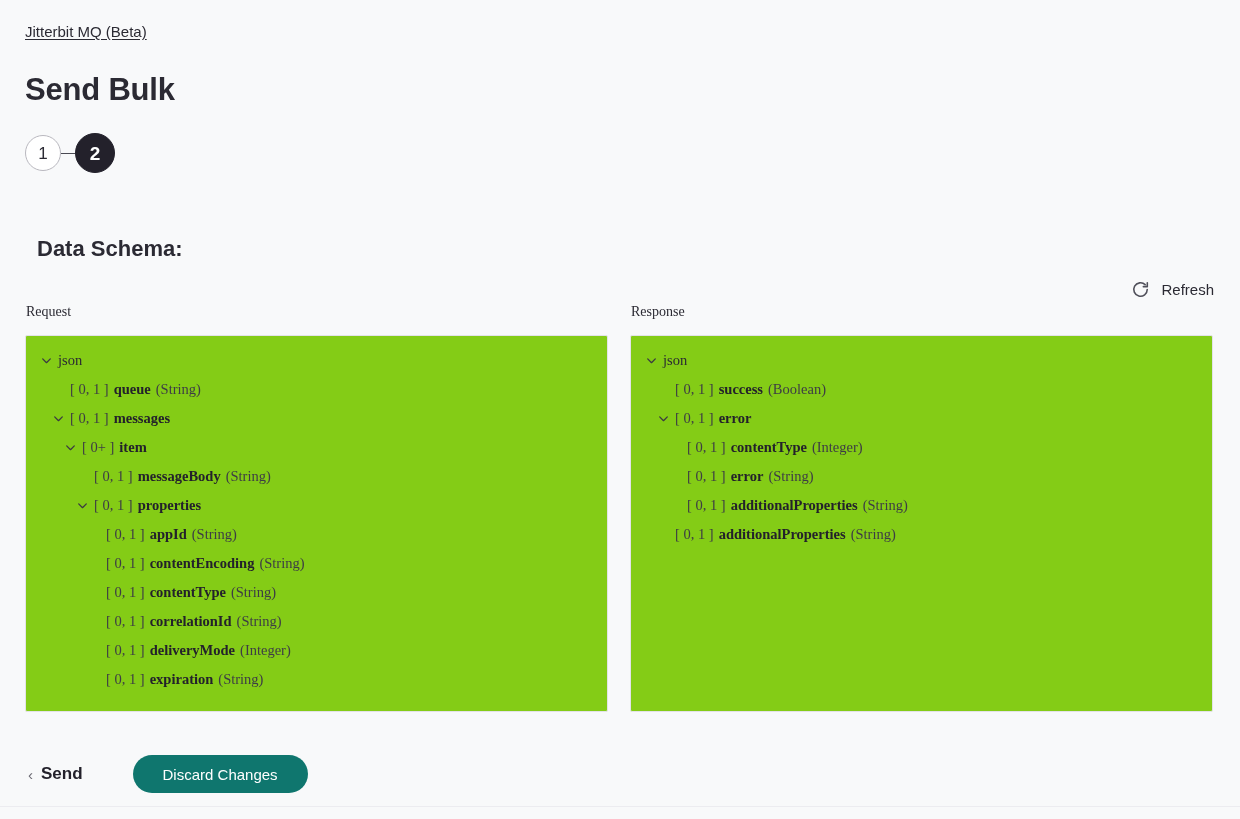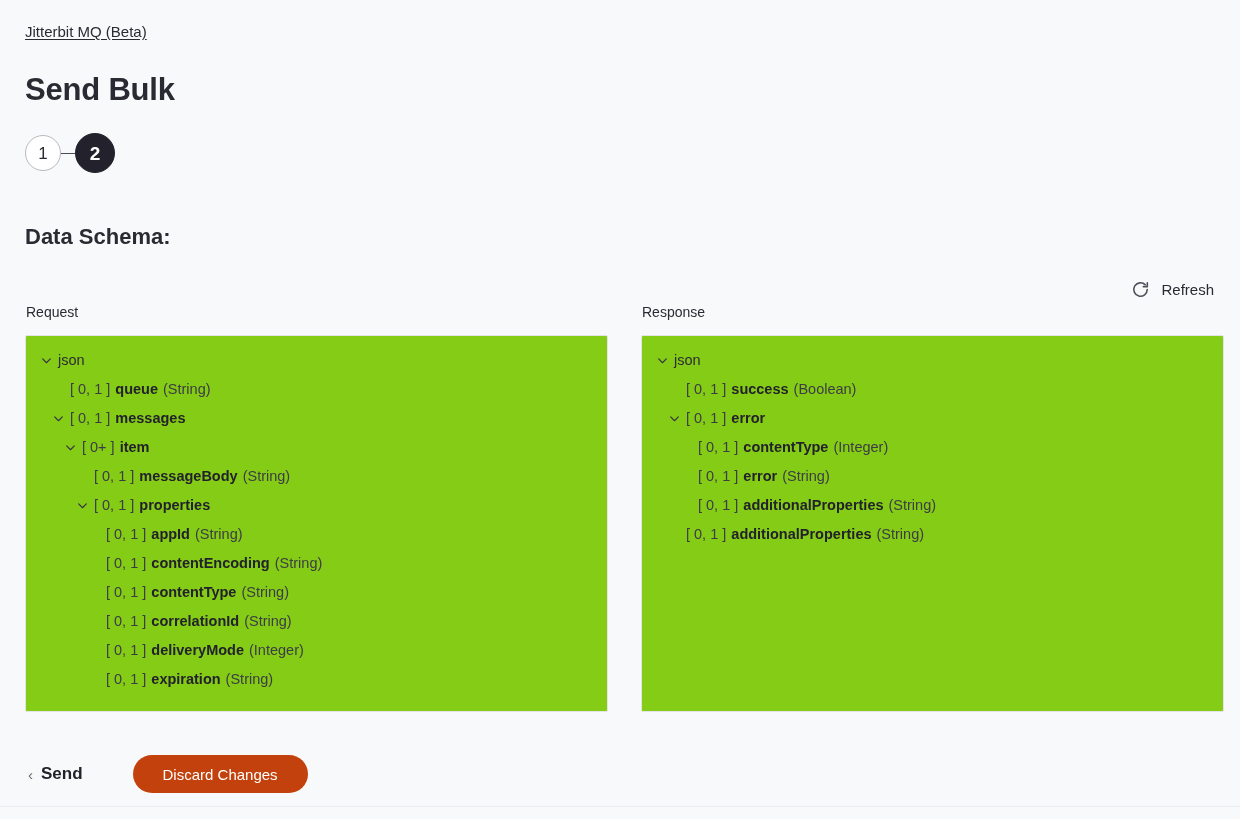--- a/index.html
+++ b/index.html
@@ -96,21 +96,21 @@
 
   
   .section-title {
     position: absolute;
     left: 25px;
     top: 222px;
     font-size: 22px;
     line-height: 29px;
     font-weight: 600;
     color: #2b2a33;
-    margin: 0;
+    margin: 12px;
   }
 
   
   .refresh {
     position: absolute;
     right: 26px;
     top: 280px;
     display: flex;
     align-items: center;
     gap: 11px;
@@ -130,21 +130,22 @@
     text-align: right;
   }
 
   
   .columns {
     position: absolute;
     left: 25px;
     top: 303px;
     width: 1190px;
     display: flex;
-    gap: 33px;
+    gap: 22px;
+    font-family: Liberation Serif, serif;
   }
   .column { width: 583px; flex: 0 0 auto; }
   .column-label {
     font-size: 14px;
     line-height: 18px;
     color: #2b2a33;
     margin: 0 0 14px 1px;
   }
   .tree-panel {
     height: 377px;
@@ -236,21 +237,21 @@
     font-family: inherit;
     color: #ffffff;
     cursor: pointer;
     padding: 0 24px;
     display: inline-flex;
     align-items: center;
     justify-content: center;
     white-space: nowrap;
   }
   .btn-primary { background: #e8814a; min-width: 110px; }
-  .btn-secondary { background: #c2410c; margin-left: 23px; min-width: 175px; }
+  .btn-secondary { background: #0f766e; margin-left: 23px; min-width: 175px; }
 
   .bottom-divider {
     position: absolute;
     left: 0;
     top: 806px;
     width: 1240px;
     height: 1px;
     background: #ececf0;
   }
 </style>

